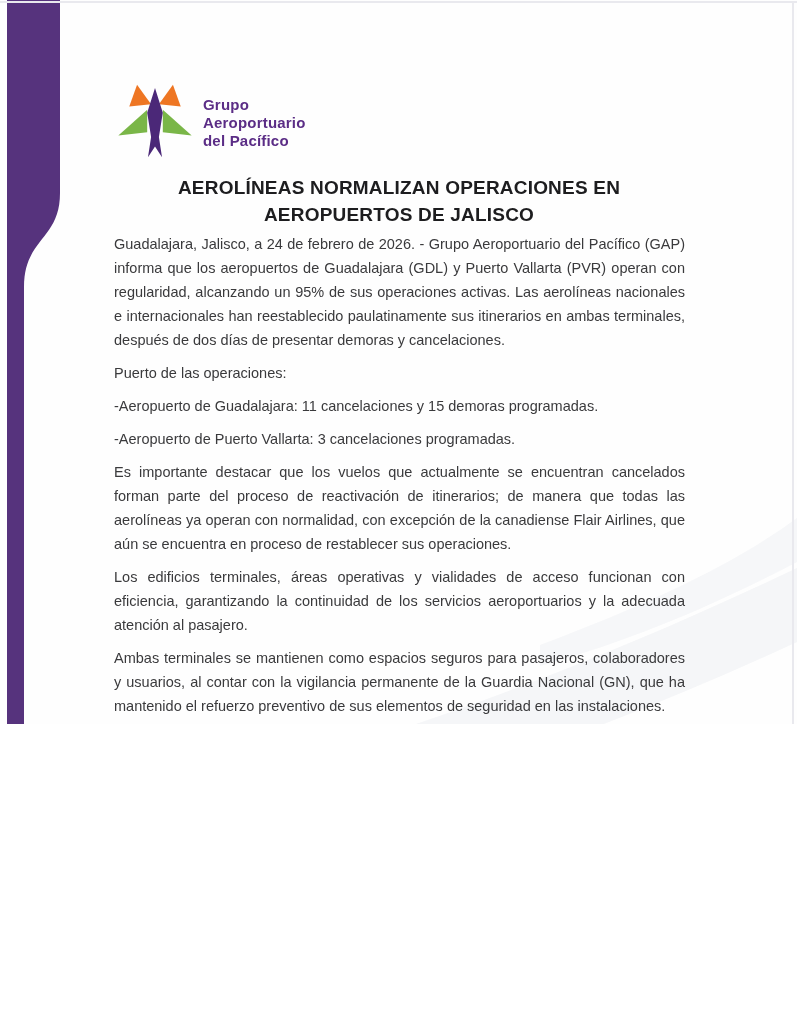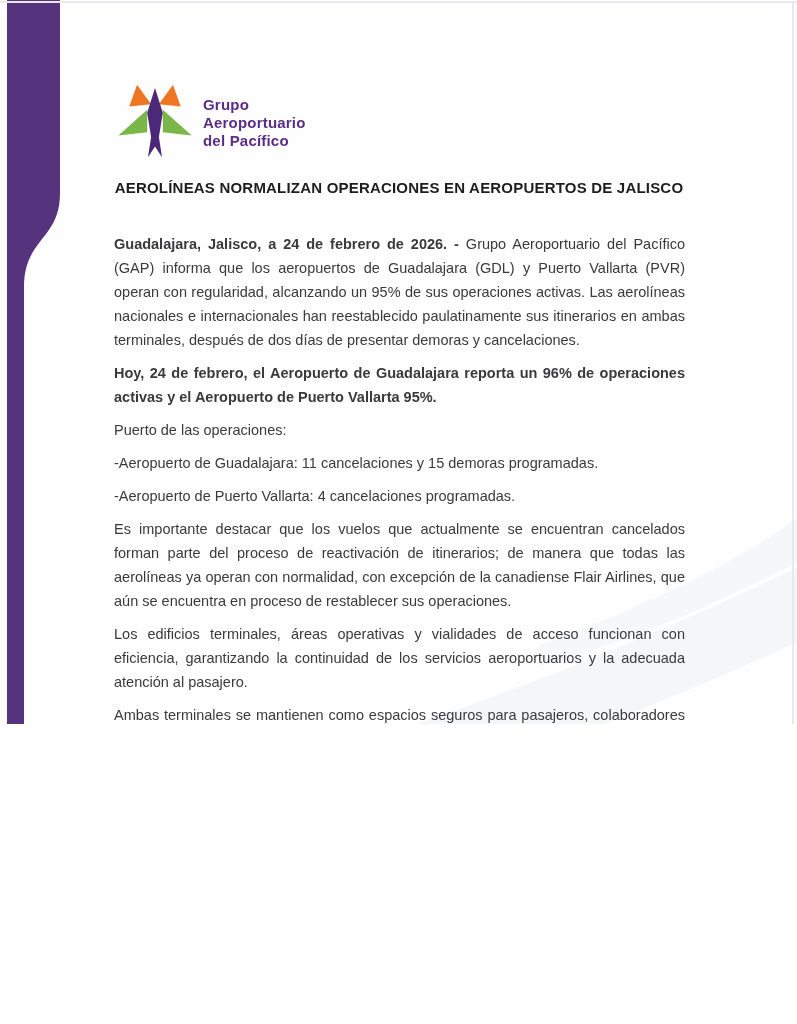--- a/index.html
+++ b/index.html
@@ -9,26 +9,26 @@
   .edge-top{position:absolute;left:0;top:1px;width:797px;height:2px;background:#e9e9ee;}
   .edge-right{position:absolute;left:792px;top:2px;width:2px;height:1009px;background:#e9e9ee;}
   .bottom-strip{position:absolute;left:0;top:1011px;width:797px;height:13px;
         background:#dee2ea;border-top:1px solid #cdd2dd;}
 
   .logo{position:absolute;left:116px;top:82px;display:flex;align-items:center;gap:9px;}
   .logo-mark{width:78px;height:82px;flex:0 0 auto;}
   .logo-text{color:#5b2d86;font-weight:bold;font-size:15px;line-height:18px;letter-spacing:.2px;}
 
   .title{position:absolute;left:113px;top:174px;width:572px;text-align:center;
-        font-weight:bold;font-size:15px;line-height:27px;color:#1d1d1f;letter-spacing:.2px;}
+        font-weight:bold;font-size:19px;line-height:27px;color:#1d1d1f;letter-spacing:.2px;}
 
   .bodytext{position:absolute;left:114px;top:232px;width:571px;
         font-size:14.5px;line-height:24px;color:#3a3a3c;}
   .para{text-align:justify;margin:0 0 9px 0;}
-  .para .b{font-weight:bold;}
+  .para .b{font-weight:normal;}
   .sep{text-align:center;font-weight:bold;font-size:13px;margin-top:13px;color:#3a3a3c;}
 
   .footer{position:absolute;left:323px;top:931px;width:398px;}
   .divider{height:3px;border-radius:2px;
         background:linear-gradient(90deg,#433a72 0%,#4c3b7e 40%,#c9a97e 50%,#ddc398 100%);}
   .frow{display:flex;align-items:center;gap:11px;margin-top:9px;}
   .handle{color:#97979d;font-size:12.5px;letter-spacing:.4px;white-space:nowrap;}
   .icons{display:flex;gap:4px;}
   .circle{width:28px;height:28px;border-radius:50%;background:#4a2a75;color:#fff;
         display:flex;align-items:center;justify-content:center;font-weight:bold;}
@@ -66,24 +66,23 @@
       <div>Grupo</div>
       <div>Aeroportuario</div>
       <div>del Pacífico</div>
     </div>
   </div>
 
   <div class="title">AEROLÍNEAS NORMALIZAN OPERACIONES EN AEROPUERTOS DE JALISCO</div>
 
   <div class="bodytext">
     <div class="para"><span class="b">Guadalajara, Jalisco, a 24 de febrero de 2026. -</span><span> Grupo Aeroportuario del Pacífico (GAP) informa que los aeropuertos de Guadalajara (GDL) y Puerto Vallarta (PVR) operan con regularidad, alcanzando un 95% de sus operaciones activas. Las aerolíneas nacionales e internacionales han reestablecido paulatinamente sus itinerarios en ambas terminales, después de dos días de presentar demoras y cancelaciones.</span></div>
-    <div class="para"><span class="b">Hoy, 24 de febrero, el Aeropuerto de Guadalajara reporta un 96% de operaciones activas y el Aeropuerto de Puerto Vallarta 95%.</span><span></span></div>
     <div class="para"><span class="b"></span><span>Puerto de las operaciones:</span></div>
     <div class="para"><span class="b"></span><span>-Aeropuerto de Guadalajara: 11 cancelaciones y 15 demoras programadas.</span></div>
-    <div class="para"><span class="b"></span><span>-Aeropuerto de Puerto Vallarta: 4 cancelaciones programadas.</span></div>
+    <div class="para"><span class="b"></span><span>-Aeropuerto de Puerto Vallarta: 3 cancelaciones programadas.</span></div>
     <div class="para"><span class="b"></span><span>Es importante destacar que los vuelos que actualmente se encuentran cancelados forman parte del proceso de reactivación de itinerarios; de manera que todas las aerolíneas ya operan con normalidad, con excepción de la canadiense Flair Airlines, que aún se encuentra en proceso de restablecer sus operaciones.</span></div>
     <div class="para"><span class="b"></span><span>Los edificios terminales, áreas operativas y vialidades de acceso funcionan con eficiencia, garantizando la continuidad de los servicios aeroportuarios y la adecuada atención al pasajero.</span></div>
     <div class="para"><span class="b"></span><span>Ambas terminales se mantienen como espacios seguros para pasajeros, colaboradores y usuarios, al contar con la vigilancia permanente de la Guardia Nacional (GN), que ha mantenido el refuerzo preventivo de sus elementos de seguridad en las instalaciones.</span></div>
     <div class="sep">***</div>
   </div>
 
   <div class="footer">
     <div class="divider"></div>
     <div class="frow">
       <span class="handle">AeropuertosGAP</span>

